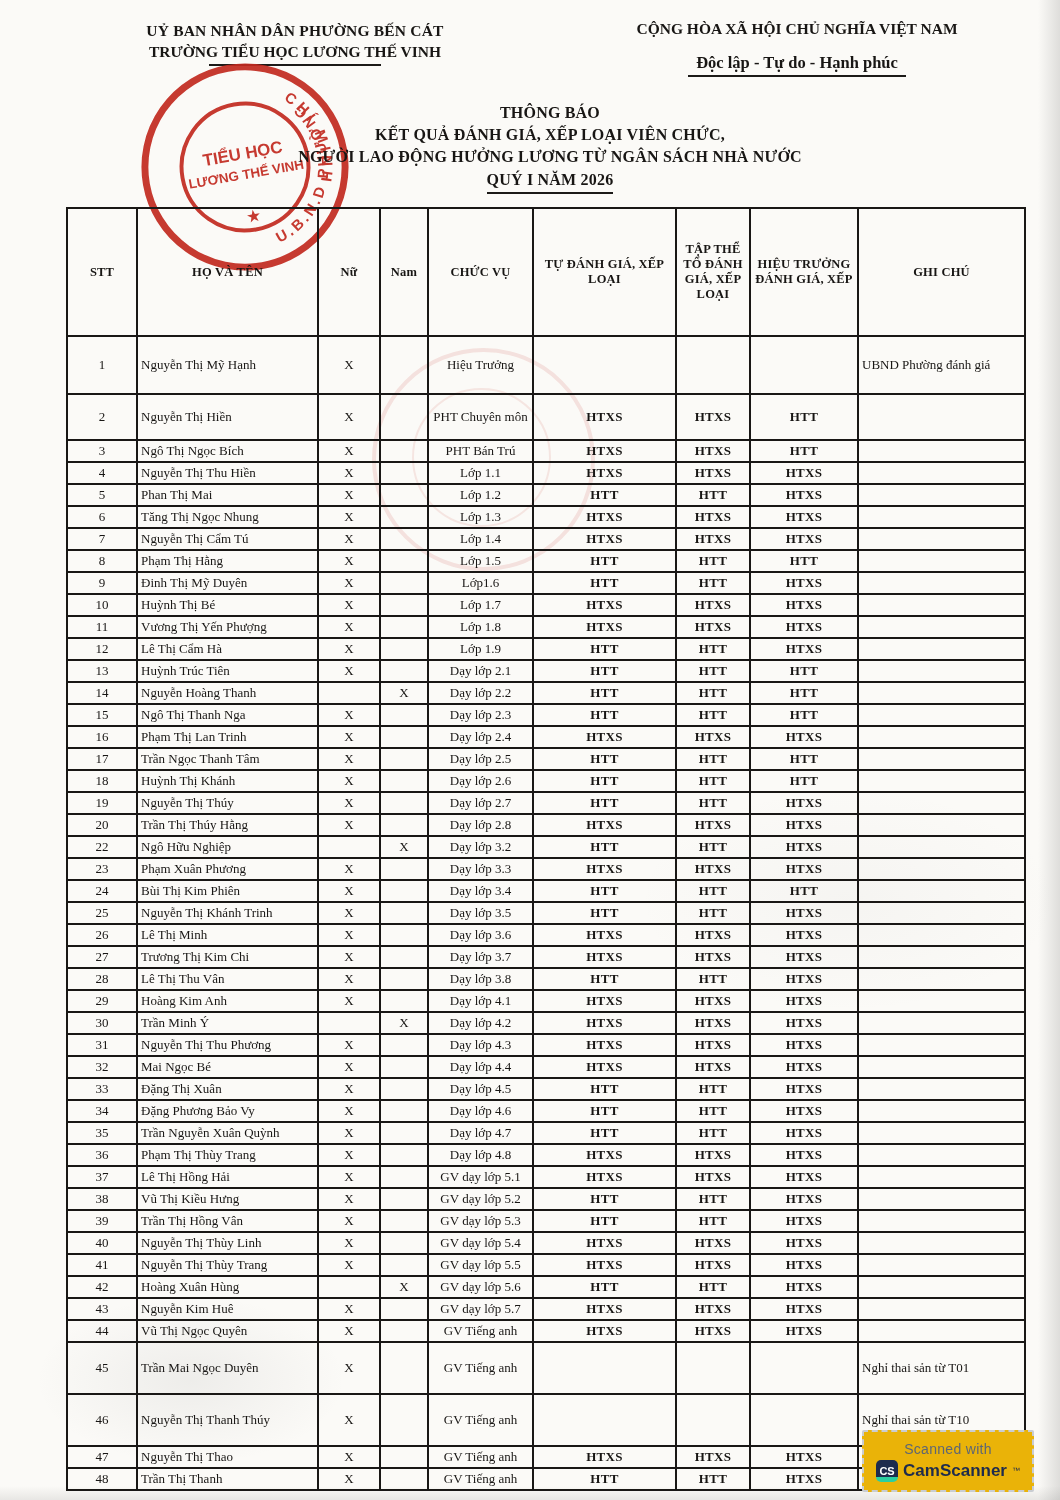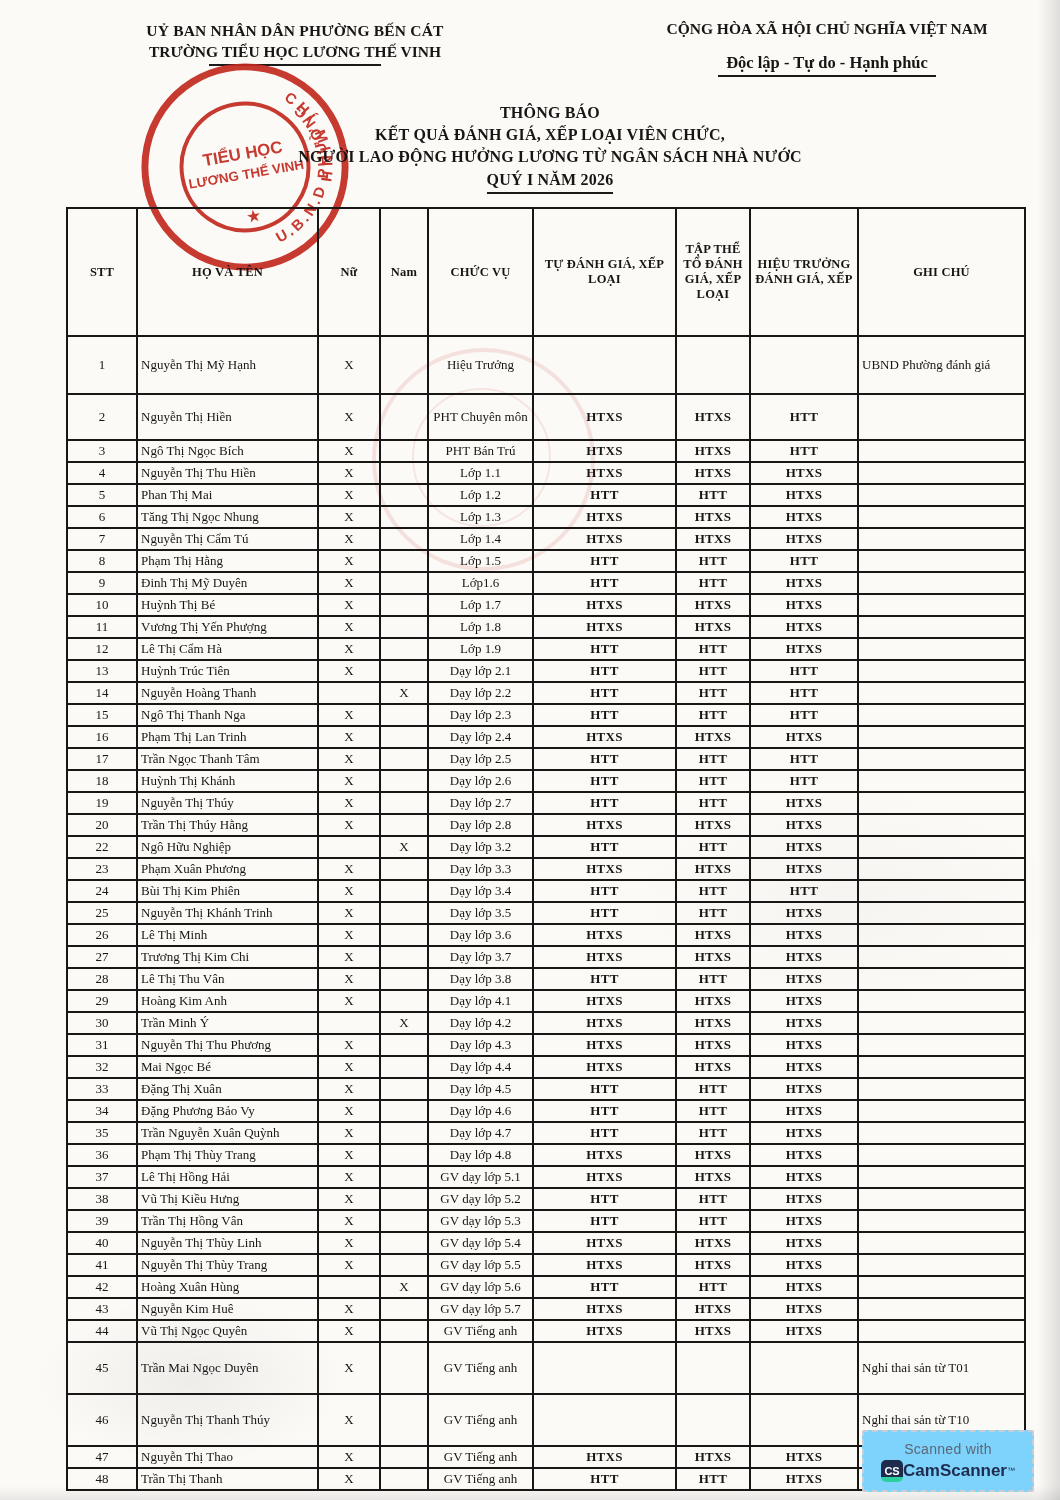--- a/index.html
+++ b/index.html
@@ -15,21 +15,21 @@
   .edge-band{position:absolute;right:0;top:0;width:22px;height:100%;
     background:linear-gradient(90deg, rgba(0,0,0,0), rgba(90,90,90,.18));}
   .bottom-band{position:absolute;left:0;bottom:0;width:100%;height:14px;
     background:linear-gradient(0deg, rgba(90,90,90,.12), rgba(0,0,0,0));}
 
   
   .hdr-left{position:absolute;left:70px;top:22px;width:450px;text-align:center;}
   .hdr-left .l1{font-size:15.5px;font-weight:bold;letter-spacing:.2px;}
   .hdr-left .l2{font-size:15.5px;font-weight:bold;margin-top:3px;}
   .hdr-rule{width:172px;height:0;border-bottom:2px solid #1c1a18;margin:3px auto 0;}
-  .hdr-right{position:absolute;left:612px;top:20px;width:430px;text-align:center;}
+  .hdr-right{position:absolute;left:582px;top:20px;width:430px;text-align:center;}
   .hdr-right .l1{font-size:15.5px;font-weight:bold;}
   .hdr-right .l2{font-size:16.5px;font-weight:bold;margin-top:15px;display:inline-block;
     border-bottom:2px solid #1c1a18;padding:0 8px 2px;}
 
   
   .stamp{position:absolute;left:136px;top:58px;width:218px;height:218px;
     transform:rotate(-10deg);opacity:.92;pointer-events:none;}
   .stamp-ghost{position:absolute;left:372px;top:348px;width:215px;height:215px;
     border:4px solid rgba(198,52,40,.12);border-radius:50%;pointer-events:none;}
   .stamp-ghost2{position:absolute;left:412px;top:388px;width:135px;height:135px;
@@ -55,25 +55,25 @@
   td.c-stt{text-align:center;font-size:13px;}
   td.c-name{text-align:left;padding-left:7px;font-size:13.5px;}
   td.c-x{text-align:center;font-size:14px;}
   td.c-cv{text-align:center;font-size:13px;}
   td.c-rate{text-align:center;font-weight:bold;font-size:13px;letter-spacing:.3px;}
   td.c-note{text-align:left;padding-left:4px;font-size:13px;}
   tr.rh56 td{height:56px;} tr.rh44 td{height:44px;} tr.rh50 td{height:50px;}
 
   
   .cam-badge{position:absolute;left:862px;top:1430px;width:168px;height:58px;
-    background:#7dd3fc;border:2px dashed #c9cdd2;border-radius:2px;
+    background:#eab308;border:2px dashed #c9cdd2;border-radius:2px;
     display:flex;flex-direction:column;align-items:center;justify-content:center;
     font-family:"Liberation Sans", sans-serif;}
   .cam-badge .line1{font-size:14px;color:#5d6675;letter-spacing:.3px;}
-  .cam-badge .line2{display:flex;align-items:center;margin-top:3px;}
+  .cam-badge .line2{display:flex;align-items:center;gap:5px;margin-top:3px;}
   .cs-logo{width:22px;height:22px;border-radius:5px;color:#fff;font-weight:bold;font-size:11px;
     display:flex;align-items:center;justify-content:center;
     background:linear-gradient(180deg,#1e2b4d 0%,#1e2b4d 78%,#2bcfa0 78%,#2bcfa0 100%);}
   .cam-name{font-size:17px;font-weight:bold;color:#1e2b4d;}
   .cam-tm{font-size:8px;color:#1e2b4d;vertical-align:top;}
 </style>
 </head>
 <body>
 
 <div>

